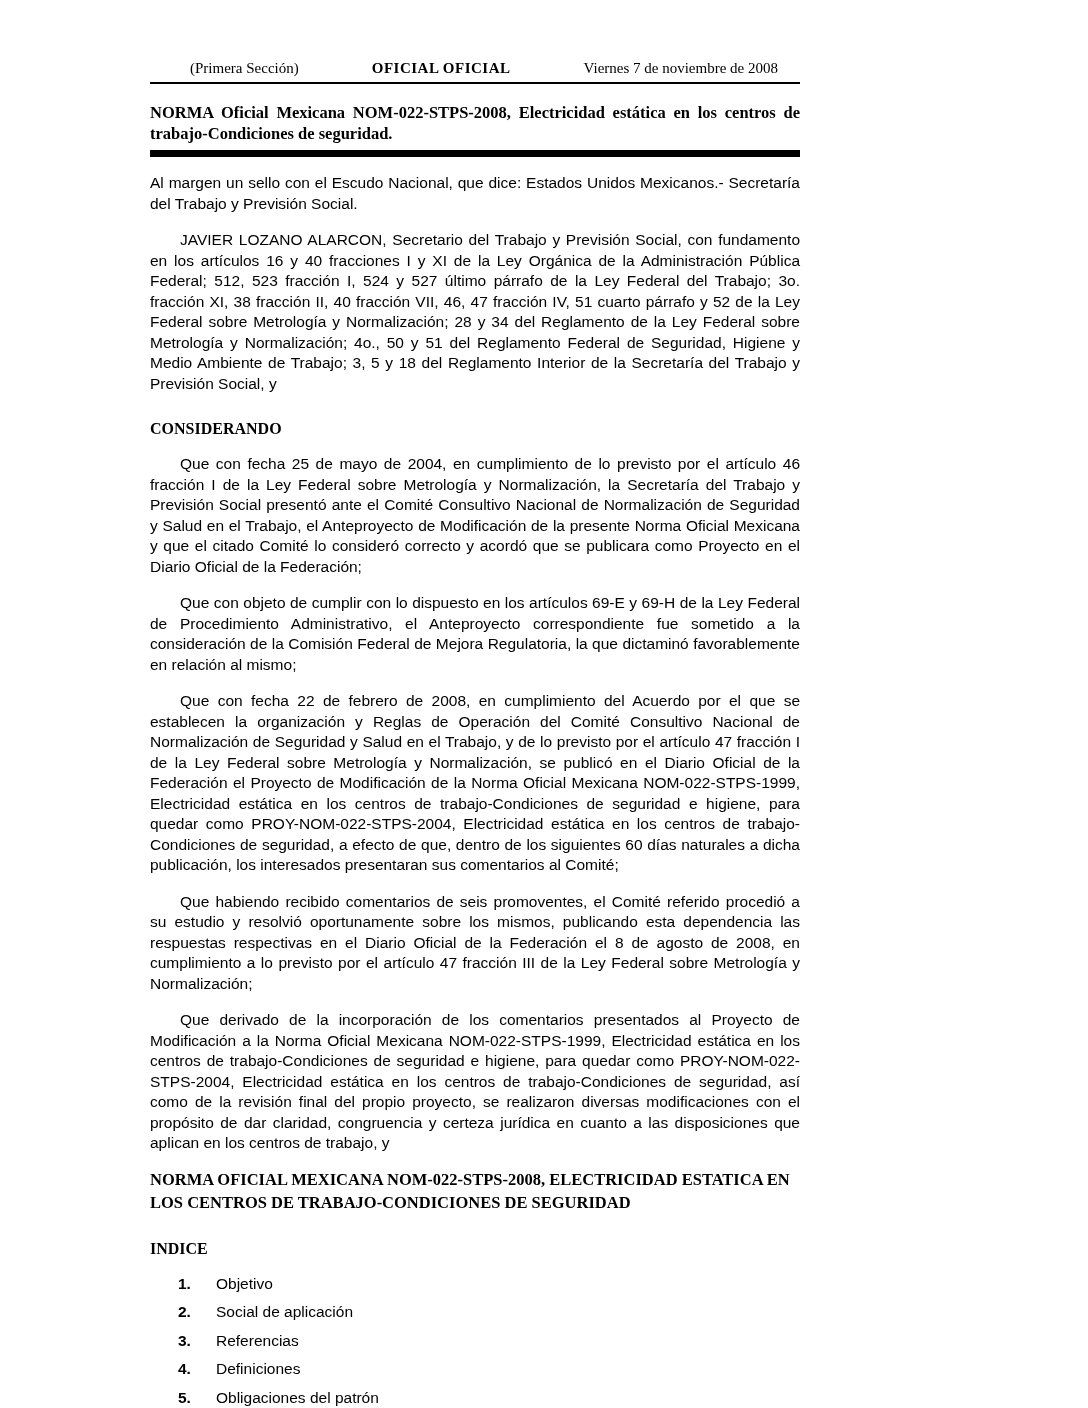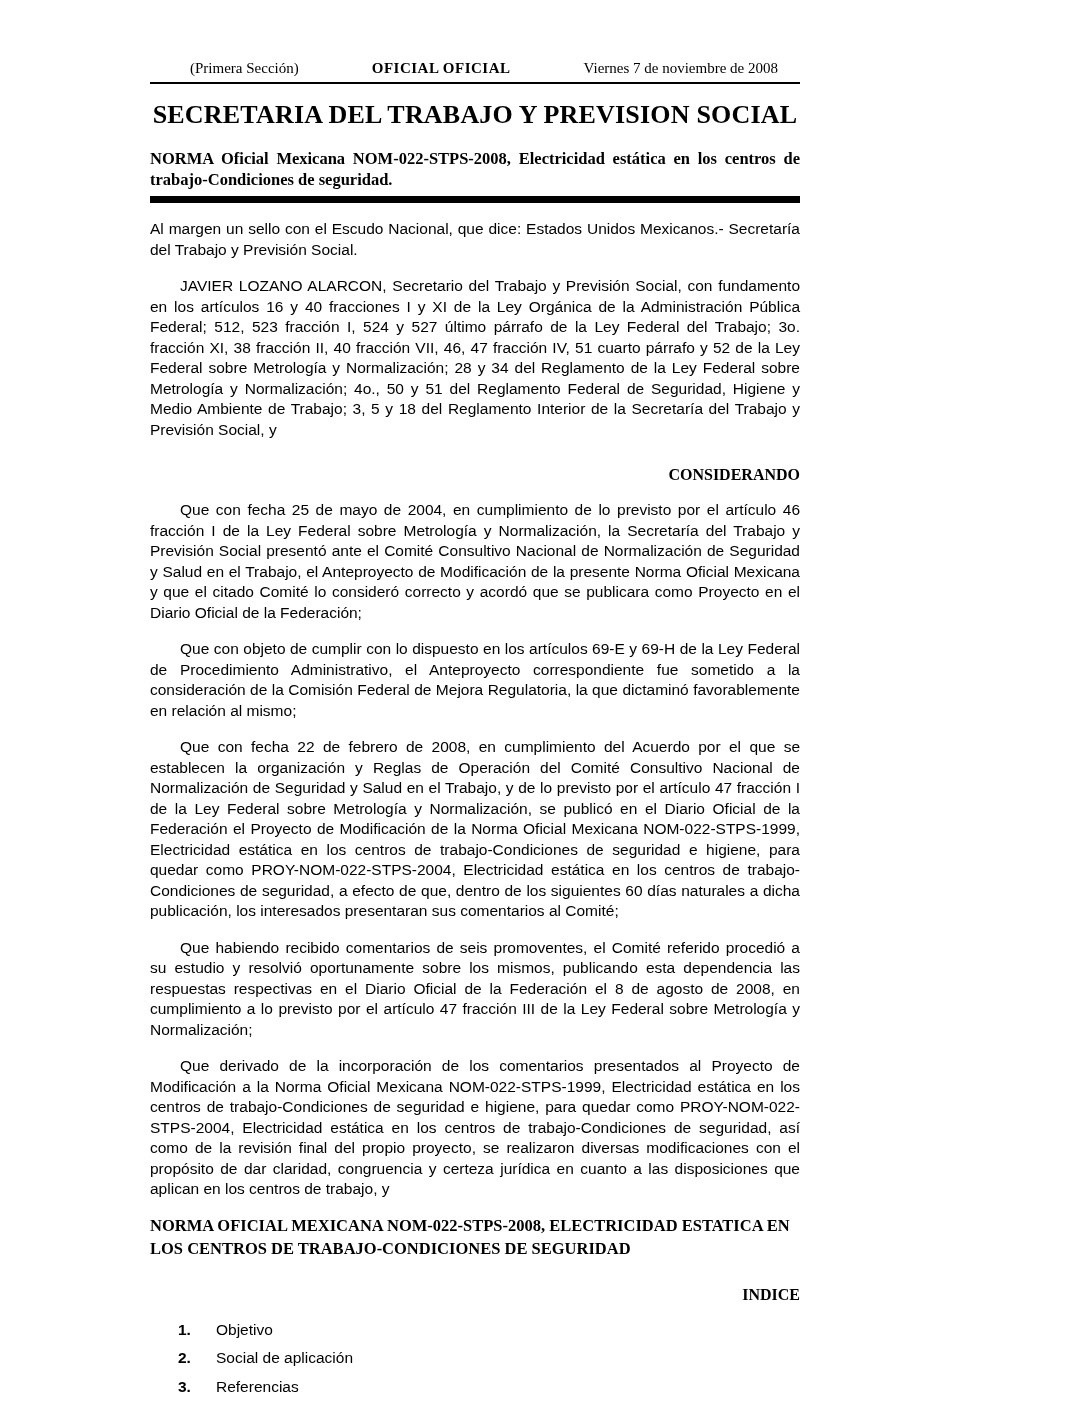--- a/index.html
+++ b/index.html
@@ -49,21 +49,21 @@
     font-size: 15.5px;
     line-height: 20.5px;
     text-align: justify;
     margin: 16px 0 10px 0;
   }
   .para.indent { text-indent: 30px; }
   .section-heading {
     font-family: "Liberation Serif", serif;
     font-weight: bold;
     font-size: 16px;
-    text-align: right;
+    text-align: left;
     margin: 26px 0 12px 0;
   }
   .norma-heading {
     font-family: "Liberation Serif", serif;
     font-weight: bold;
     font-size: 16.5px;
     line-height: 23px;
     text-align: left;
     margin: 14px 0 4px 0;
   }
@@ -88,21 +88,20 @@
 <body>
 
 <div class="page">
 
   <div class="header">
     <span>(Primera Sección)</span>
     <span class="journal">OFICIAL OFICIAL</span>
     <span>Viernes 7 de noviembre de 2008</span>
   </div>
 
-  <h1 class="doc-title">SECRETARIA DEL TRABAJO Y PREVISION SOCIAL</h1>
 
   <p class="subject">NORMA Oficial Mexicana NOM-022-STPS-2008, Electricidad estática en los centros de trabajo-Condiciones de seguridad.</p>
 
   <div class="black-bar"></div>
 
   <p class="para">Al margen un sello con el Escudo Nacional, que dice: Estados Unidos Mexicanos.- Secretaría del Trabajo  y Previsión Social.</p>
 
   <p class="para indent">JAVIER LOZANO ALARCON, Secretario del Trabajo y Previsión Social, con fundamento en los artículos 16 y 40 fracciones I y XI de la Ley Orgánica de la Administración Pública Federal; 512, 523 fracción I, 524 y 527 último párrafo de la Ley Federal del Trabajo; 3o. fracción XI, 38 fracción II, 40 fracción VII, 46, 47 fracción IV, 51 cuarto párrafo y 52 de la Ley Federal sobre Metrología y Normalización; 28 y 34 del Reglamento de la Ley Federal sobre Metrología y Normalización; 4o., 50 y 51 del Reglamento Federal de Seguridad, Higiene y Medio Ambiente de Trabajo; 3, 5 y 18 del Reglamento Interior de la Secretaría del Trabajo y Previsión Social, y</p>
 
   <h2 class="section-heading">CONSIDERANDO</h2>

